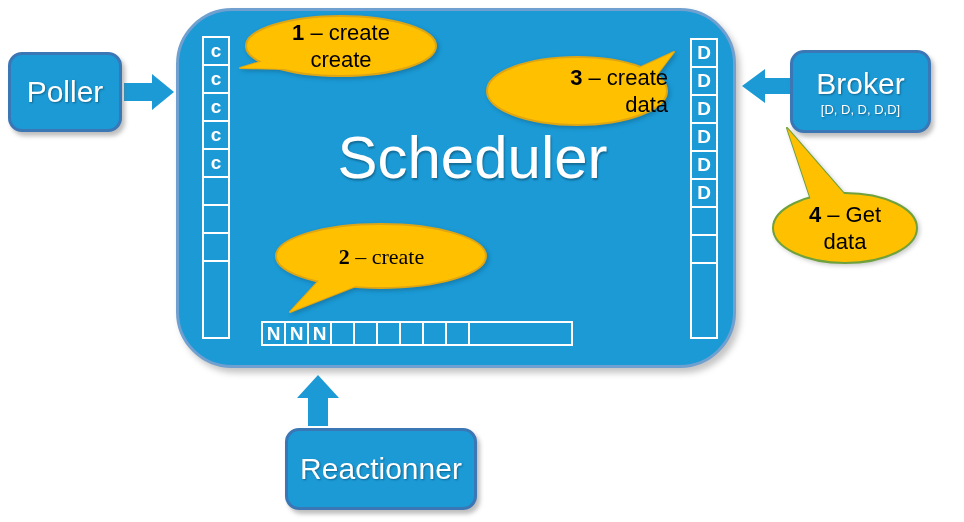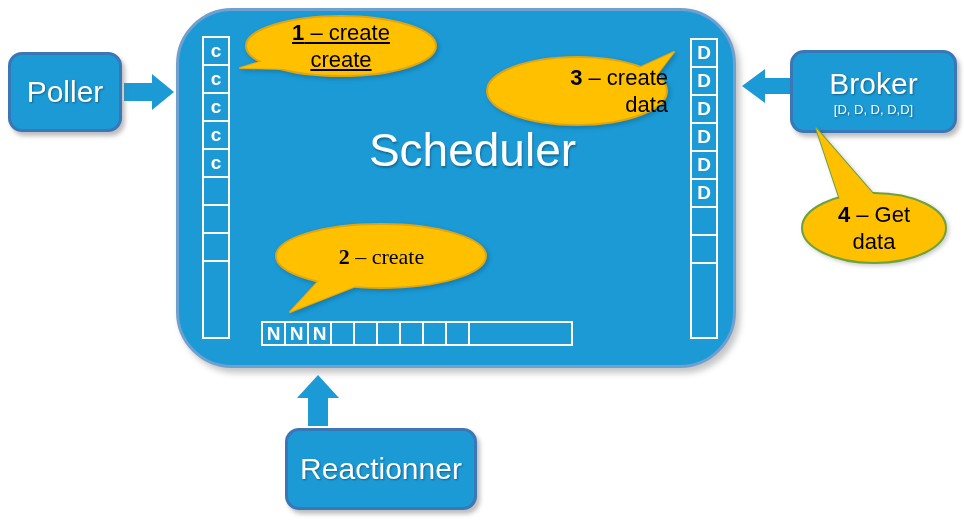--- a/index.html
+++ b/index.html
@@ -11,32 +11,32 @@
   .node{
     position:absolute;background:#1B9AD6;border:3px solid #3B76B5;border-radius:14px;
     color:#ffffff;display:flex;flex-direction:column;align-items:center;justify-content:center;
     box-shadow:3px 4px 4px rgba(110,110,110,0.45);
     text-shadow:1px 1px 2px rgba(0,0,0,0.35);
     box-sizing:border-box;z-index:3;
   }
   .node-label{font-size:30px;}
   .node-sublabel{font-size:13px;margin-top:1px;}
   #poller{left:8px;top:52px;width:114px;height:80px;}
-  #broker{left:790px;top:50px;width:167px;height:83px;}
+  #broker{left:790px;top:50px;width:141px;height:83px;}
   #reactionner{left:285px;top:428px;width:192px;height:82px;}
 
   
   .scheduler{
     position:absolute;left:176px;top:8px;width:560px;height:360px;
     background:#1B9AD6;border:3px solid #6FA0D0;border-radius:56px;
     box-shadow:4px 5px 6px rgba(110,110,110,0.4);box-sizing:border-box;z-index:1;
   }
   .scheduler-title{
     position:absolute;left:6px;right:0;top:112px;text-align:center;
-    color:#ffffff;font-size:46px;text-shadow:1px 2px 2px rgba(0,0,0,0.3);padding-left:27px;
+    color:#ffffff;font-size:60px;text-shadow:1px 2px 2px rgba(0,0,0,0.3);padding-left:27px;
   }
 
   
   .queue{position:absolute;border:2px solid #ffffff;display:flex;box-sizing:border-box;}
   .queue.v{flex-direction:column;}
   .queue.h{flex-direction:row;}
   .qcell{
     box-sizing:border-box;color:#ffffff;font-weight:bold;font-size:19px;
     display:flex;align-items:center;justify-content:center;
   }
@@ -55,26 +55,26 @@
   
   .callout{position:absolute;z-index:4;}
   .callout svg{position:absolute;left:0;top:0;filter:drop-shadow(2px 2px 2px rgba(0,0,0,0.2));}
   .co-text{
     position:absolute;display:flex;flex-direction:column;align-items:center;justify-content:center;
     font-size:22px;line-height:27px;color:#000;text-align:center;
   }
   .co-line1{white-space:pre;}
   .co-num{font-weight:bold;}
   #callout-1{left:236px;top:10px;width:210px;height:72px;}
-  #callout-1 .co-text{left:9px;top:5px;width:192px;height:62px;text-decoration:underline;}
+  #callout-1 .co-text{left:9px;top:5px;width:192px;height:62px;}
   #callout-2{left:266px;top:218px;width:225px;height:100px;}
   #callout-2 .co-text{left:10px;top:6px;width:211px;height:64px;font-family:Liberation Serif, serif;}
   #callout-3{left:483px;top:45px;width:200px;height:85px;}
   #callout-3 .co-text{left:4px;top:12px;width:181px;height:68px;align-items:flex-end;}
-  #callout-4{left:794px;top:122px;width:170px;height:150px;}
+  #callout-4{left:765px;top:122px;width:170px;height:150px;}
   #callout-4 .co-text{left:8px;top:71px;width:144px;height:70px;}
 </style>
 </head>
 <body>
 
 <div class="canvas">
 
   <div class="scheduler">
     <div class="scheduler-title">Scheduler</div>
 

